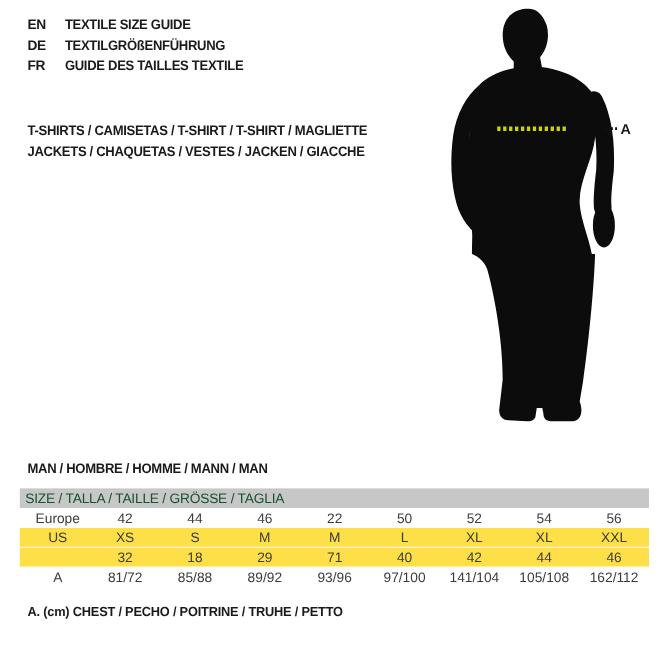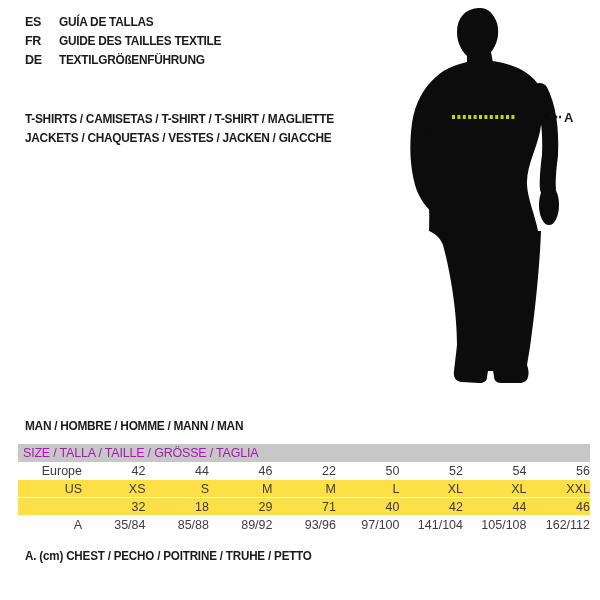--- a/index.html
+++ b/index.html
@@ -21,46 +21,46 @@
                 display:flex;align-items:center;}
   
   .figure-wrap{position:absolute;left:400px;top:5px;width:180px;height:390px;}
   
   .section-title{position:absolute;left:25px;top:419px;height:16px;font-weight:bold;
                  font-size:12.5px;letter-spacing:-0.3px;white-space:nowrap;
                  transform:scaleX(0.95);transform-origin:0 50%;}
   
   .size-table{position:absolute;left:18px;top:444px;width:572px;font-size:12.5px;color:#3c3c3c;}
   .table-header{height:18px;line-height:18px;background:#c7c7c7;padding-left:5px;
-                letter-spacing:-0.2px;color:#a21caf;white-space:nowrap;}
+                letter-spacing:-0.2px;color:#14532d;white-space:nowrap;}
   .table-row{display:grid;grid-template-columns:64px repeat(8,1fr);height:18px;
              align-items:center;background:#ffffff;}
   .table-row.shaded{background:#fde047;border-bottom:1px solid #ffffff;box-sizing:border-box;}
-  .row-label{padding-left:5px;text-align:right;white-space:nowrap;}
-  .row-cell{text-align:right;white-space:nowrap;}
+  .row-label{padding-left:5px;text-align:center;white-space:nowrap;}
+  .row-cell{text-align:center;white-space:nowrap;}
   
   .footnote{position:absolute;left:25px;top:549px;font-weight:bold;font-size:12px;
             letter-spacing:-0.2px;white-space:nowrap;transform:scaleX(0.97);transform-origin:0 50%;}
 </style>
 </head>
 <body>
 
 <div class="lang-list">
 
+<div class="lang-row">
+    <span class="lang-code">EN</span>
+    <span class="lang-label">TEXTILE SIZE GUIDE</span>
+  </div>
     <div class="lang-row">
-    <span class="lang-code">ES</span>
-    <span class="lang-label">GUÍA DE TALLAS</span>
+    <span class="lang-code">DE</span>
+    <span class="lang-label">TEXTILGRÖßENFÜHRUNG</span>
   </div>
     <div class="lang-row">
     <span class="lang-code">FR</span>
     <span class="lang-label">GUIDE DES TAILLES TEXTILE</span>
-  </div>
-    <div class="lang-row">
-    <span class="lang-code">DE</span>
-    <span class="lang-label">TEXTILGRÖßENFÜHRUNG</span>
   </div>
   </div>
 
 <div class="garments">
 
 <div class="garment-line">T-SHIRTS / CAMISETAS / T-SHIRT / T-SHIRT / MAGLIETTE</div>
     <div class="garment-line">JACKETS / CHAQUETAS / VESTES / JACKEN / GIACCHE</div>
   </div>
 
 <div class="figure-wrap">
@@ -117,18 +117,18 @@
       <div class="table-row shaded">
       <span class="row-label"></span>
       <span style="display:contents">
         
       <span class="row-cell">32</span><span class="row-cell">18</span><span class="row-cell">29</span><span class="row-cell">71</span><span class="row-cell">40</span><span class="row-cell">42</span><span class="row-cell">44</span><span class="row-cell">46</span></span>
     </div>
       <div class="table-row">
       <span class="row-label">A</span>
       <span style="display:contents">
         
-      <span class="row-cell">35/84</span><span class="row-cell">85/88</span><span class="row-cell">89/92</span><span class="row-cell">93/96</span><span class="row-cell">97/100</span><span class="row-cell">141/104</span><span class="row-cell">105/108</span><span class="row-cell">162/112</span></span>
+      <span class="row-cell">81/72</span><span class="row-cell">85/88</span><span class="row-cell">89/92</span><span class="row-cell">93/96</span><span class="row-cell">97/100</span><span class="row-cell">141/104</span><span class="row-cell">105/108</span><span class="row-cell">162/112</span></span>
     </div>
     </div>
 </div>
 
 <div class="footnote">A. (cm) CHEST / PECHO / POITRINE / TRUHE / PETTO</div>
 
 </body></html>

